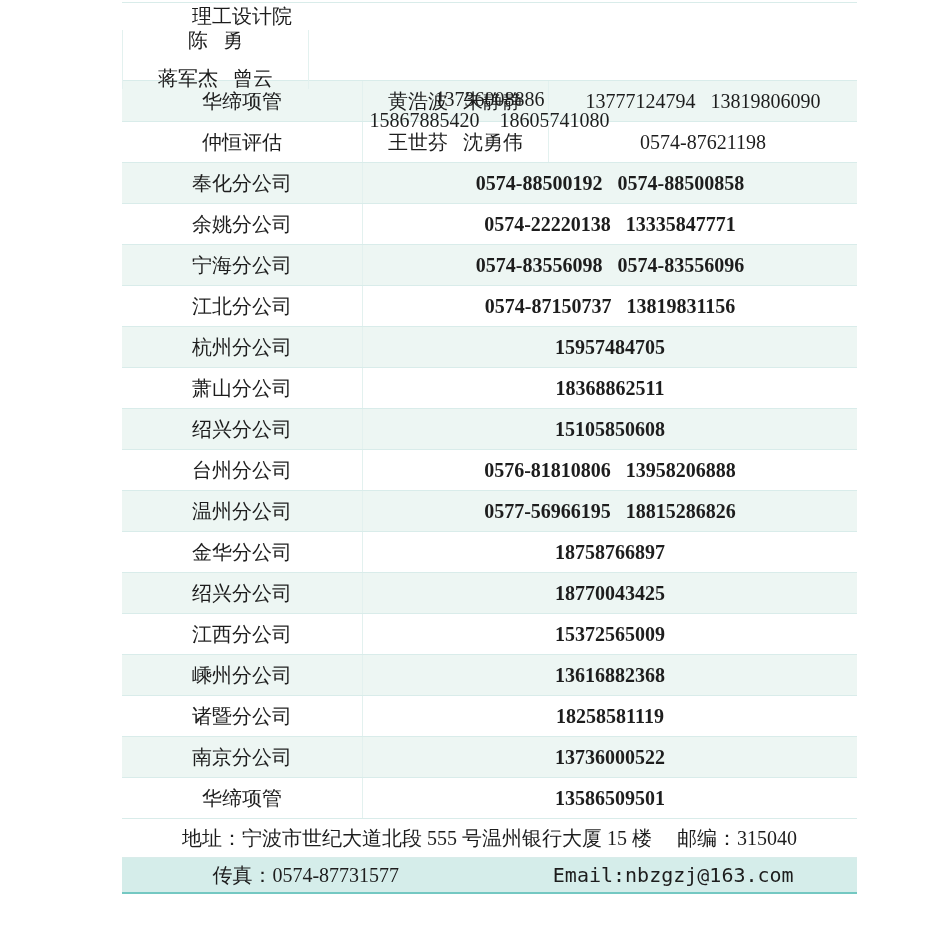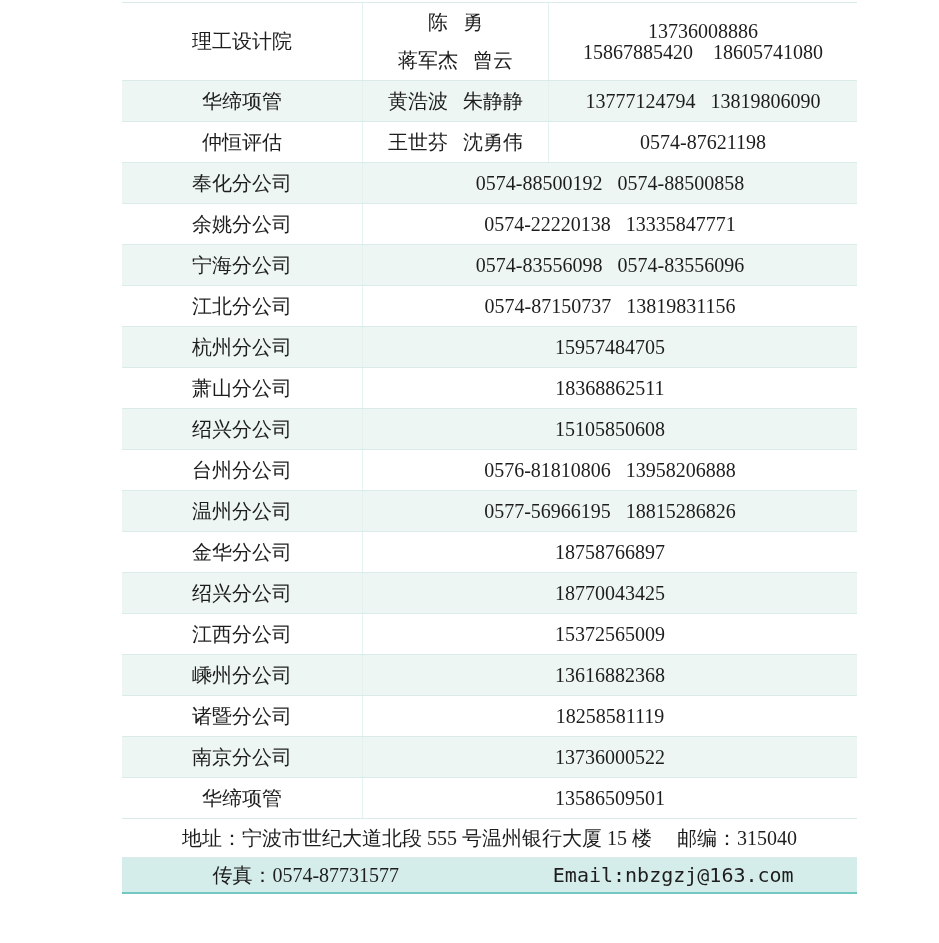--- a/index.html
+++ b/index.html
@@ -25,35 +25,35 @@
     border-bottom:2px solid var(--strong);
     background:var(--white);
   }
   .row{
     display:flex;align-items:stretch;
     border-bottom:1px solid var(--grid);
     box-sizing:border-box;
     font-size:20px;
   }
   .row.shade{background:var(--shade);}
-  .row.h-tall{height:78px;}
+  .row.h-tall{height:78px;flex-direction:column;}
   .row.h-std{height:41px;}
   .row.h-addr{height:39px;}
   .row.h-band{height:34px;border-bottom:none;background:var(--band);}
   .cell{
     display:flex;align-items:center;justify-content:center;
     box-sizing:border-box;white-space:pre;
   }
   .org-cell{width:240px;}
   .names-cell{
     width:187px;flex-direction:column;justify-content:center;gap:17px;
     border-left:1px solid var(--vline);border-right:1px solid var(--vline);
   }
   .phones-cell{flex:1;flex-direction:column;justify-content:center;}
-  .branch-phone-cell{flex:1;border-left:1px solid var(--vline);}
+  .branch-phone-cell{flex:1;border-left:1px solid var(--vline);font-weight:bold;}
   .address-cell{flex:1;}
   .band-half{flex:1;display:flex;align-items:center;justify-content:center;white-space:pre;font-family:Liberation Serif, serif;}
   .email-text{
     font-family:"DejaVu Sans Mono","Liberation Mono",monospace;
     font-size:20px;
   }
   .name-line,.phone-line{white-space:pre;line-height:1.05;}
 </style>
 </head>
 <body>

